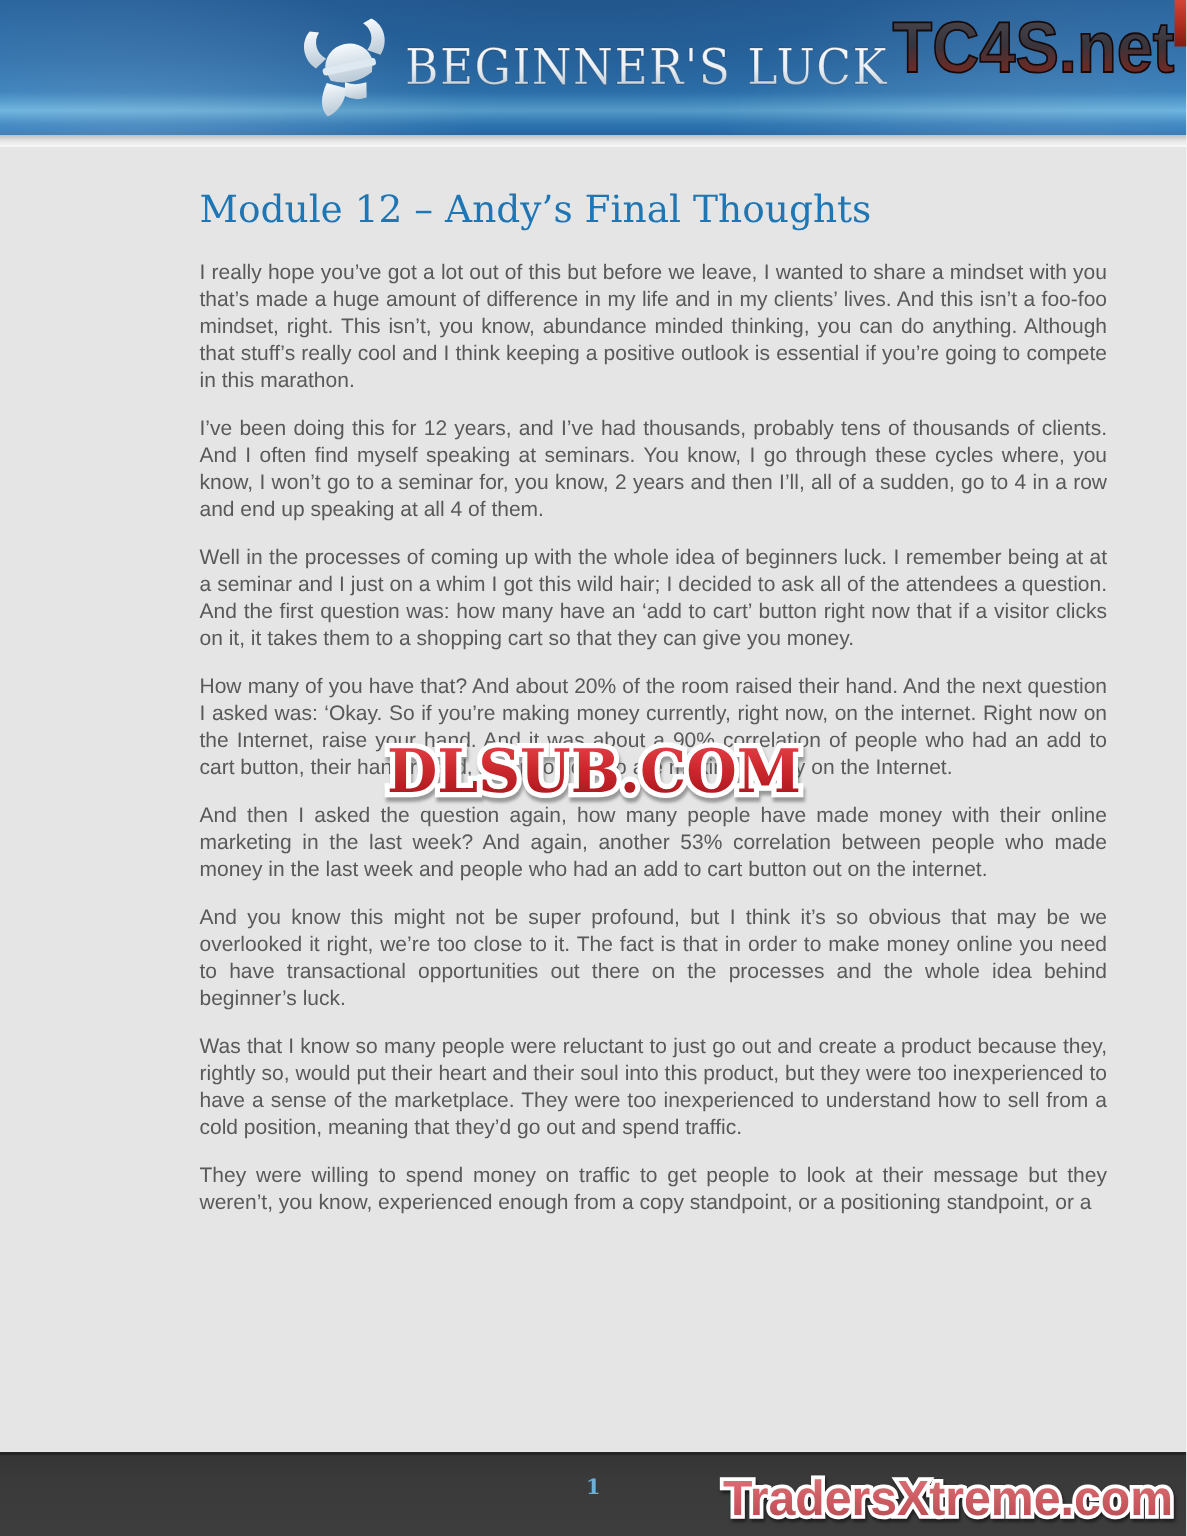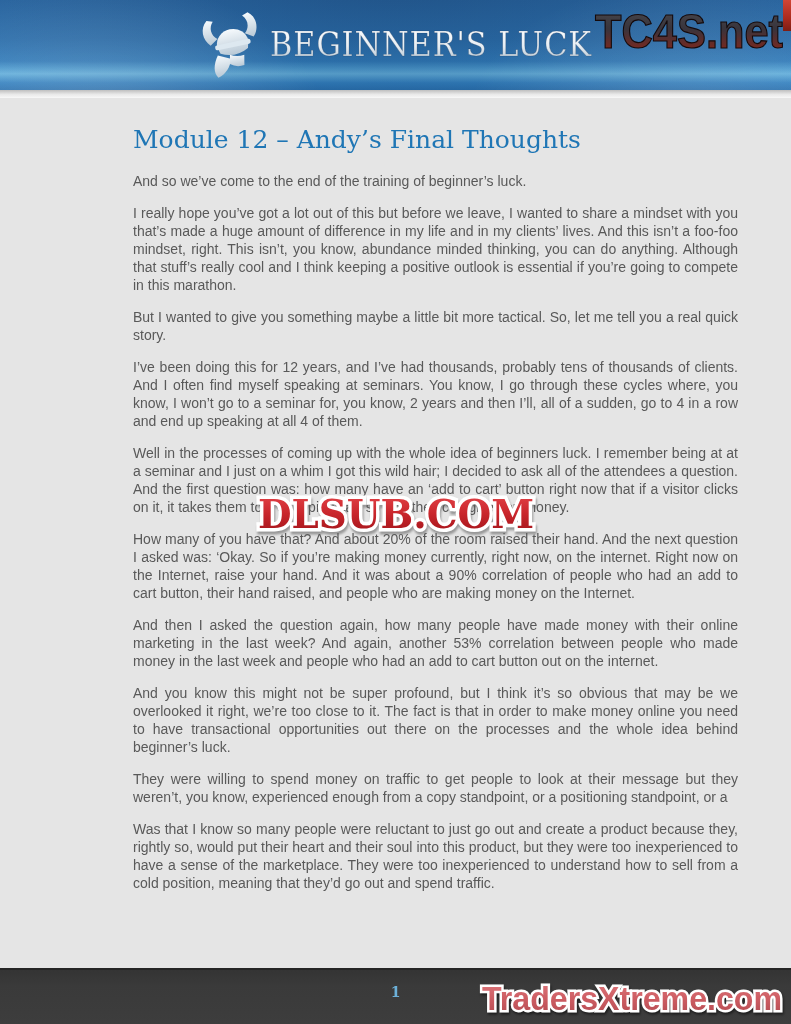--- a/index.html
+++ b/index.html
@@ -128,30 +128,28 @@
       </svg>
 
       <div class="corner-strip"></div>
     </div>
   </div>
 
   <div class="separator"></div>
 
   <div class="content">
     <h1 class="doc-title">Module 12 – Andy’s Final Thoughts</h1>
-    <p>And so we’ve come to the end of the training of beginner’s luck.</p>
     <p>I really hope you’ve got a lot out of this but before we leave, I wanted to share a mindset with you that’s made a huge amount of difference in my life and in my clients’ lives. And this isn’t a foo-foo mindset, right. This isn’t, you know, abundance minded thinking, you can do anything. Although that stuff’s really cool and I think keeping a positive outlook is essential if you’re going to compete in this marathon.</p>
-    <p>But I wanted to give you something maybe a little bit more tactical. So, let me tell you a real quick story.</p>
     <p>I’ve been doing this for 12 years, and I’ve had thousands, probably tens of thousands of clients. And I often find myself speaking at seminars. You know, I go through these cycles where, you know, I won’t go to a seminar for, you know, 2 years and then I’ll, all of a sudden, go to 4 in a row and end up speaking at all 4 of them.</p>
     <p>Well in the processes of coming up with the whole idea of beginners luck. I remember being at at a seminar and I just on a whim I got this wild hair; I decided to ask all of the attendees a question. And the first question was: how many have an ‘add to cart’ button right now that if a visitor clicks on it, it takes them to a shopping cart so that they can give you money.</p>
     <p>How many of you have that? And about 20% of the room raised their hand. And the next question I asked was: ‘Okay. So if you’re making money currently, right now, on the internet. Right now on the Internet, raise your hand. And it was about a 90% correlation of people who had an add to cart button, their hand raised, and people who are making money on the Internet.</p>
     <p>And then I asked the question again, how many people have made money with their online marketing in the last week? And again, another 53% correlation between people who made money in the last week and people who had an add to cart button out on the internet.</p>
     <p>And you know this might not be super profound, but I think it’s so obvious that may be we overlooked it right, we’re too close to it. The fact is that in order to make money online you need to have transactional opportunities out there on the processes and the whole idea behind beginner’s luck.</p>
+    <p>Was that I know so many people were reluctant to just go out and create a product because they, rightly so, would put their heart and their soul into this product, but they were too inexperienced to have a sense of the marketplace. They were too inexperienced to understand how to sell from a cold position, meaning that they’d go out and spend traffic.</p>
     <p>They were willing to spend money on traffic to get people to look at their message but they weren’t, you know, experienced enough from a copy standpoint, or a positioning standpoint, or a</p>
-    <p>Was that I know so many people were reluctant to just go out and create a product because they, rightly so, would put their heart and their soul into this product, but they were too inexperienced to have a sense of the marketplace. They were too inexperienced to understand how to sell from a cold position, meaning that they’d go out and spend traffic.</p>
   </div>
 
   <svg class="dlsub-svg" viewBox="0 0 292 56">
     <defs>
       <linearGradient id="redgrad" x1="0" y1="0" x2="0" y2="1">
         <stop offset="0" stop-color="#e8474c"></stop>
         <stop offset="0.5" stop-color="#c9262c"></stop>
         <stop offset="1" stop-color="#9e1218"></stop>
       </linearGradient>
     </defs>

